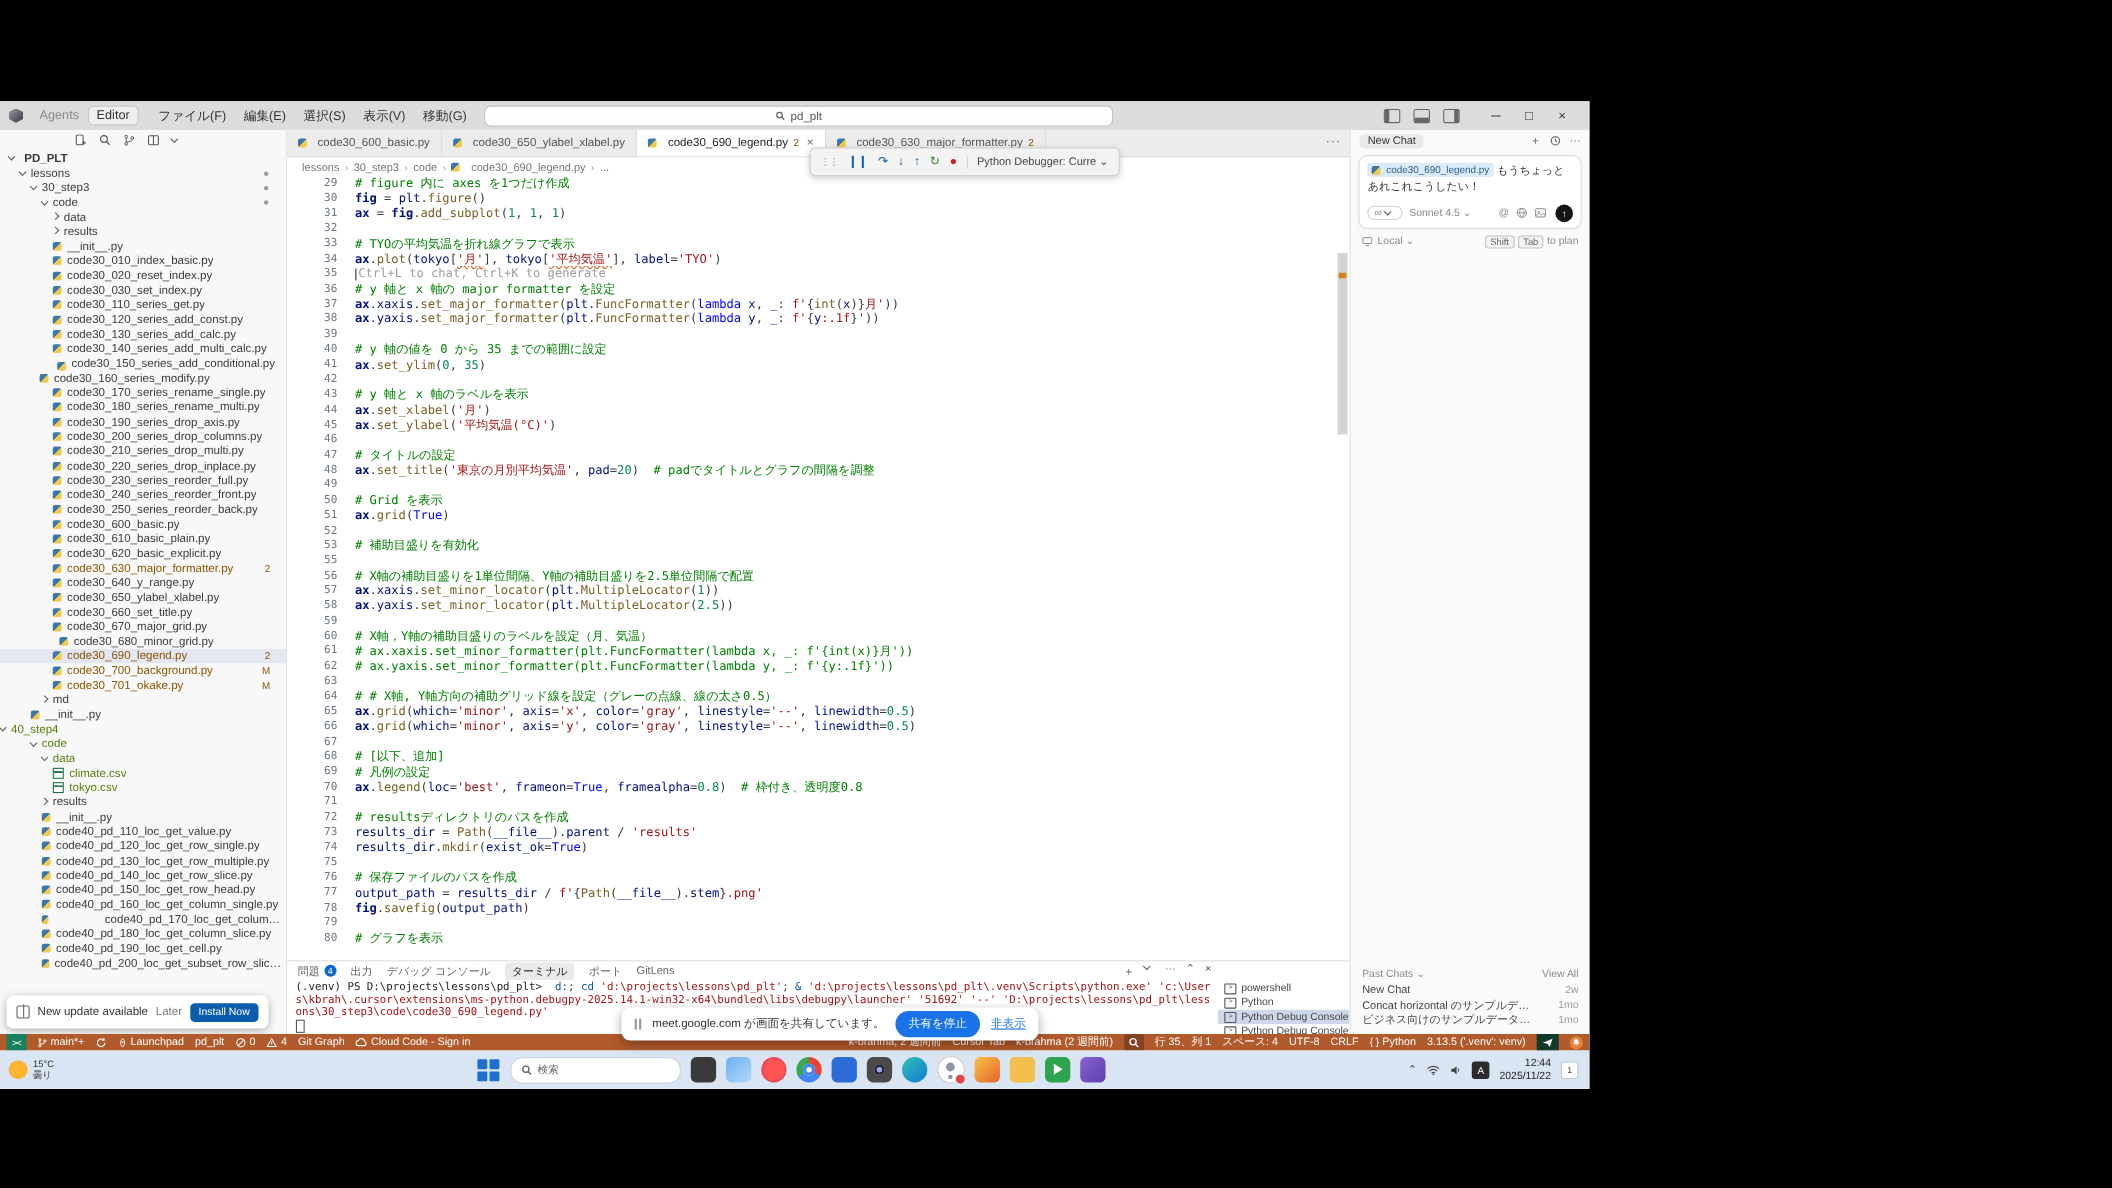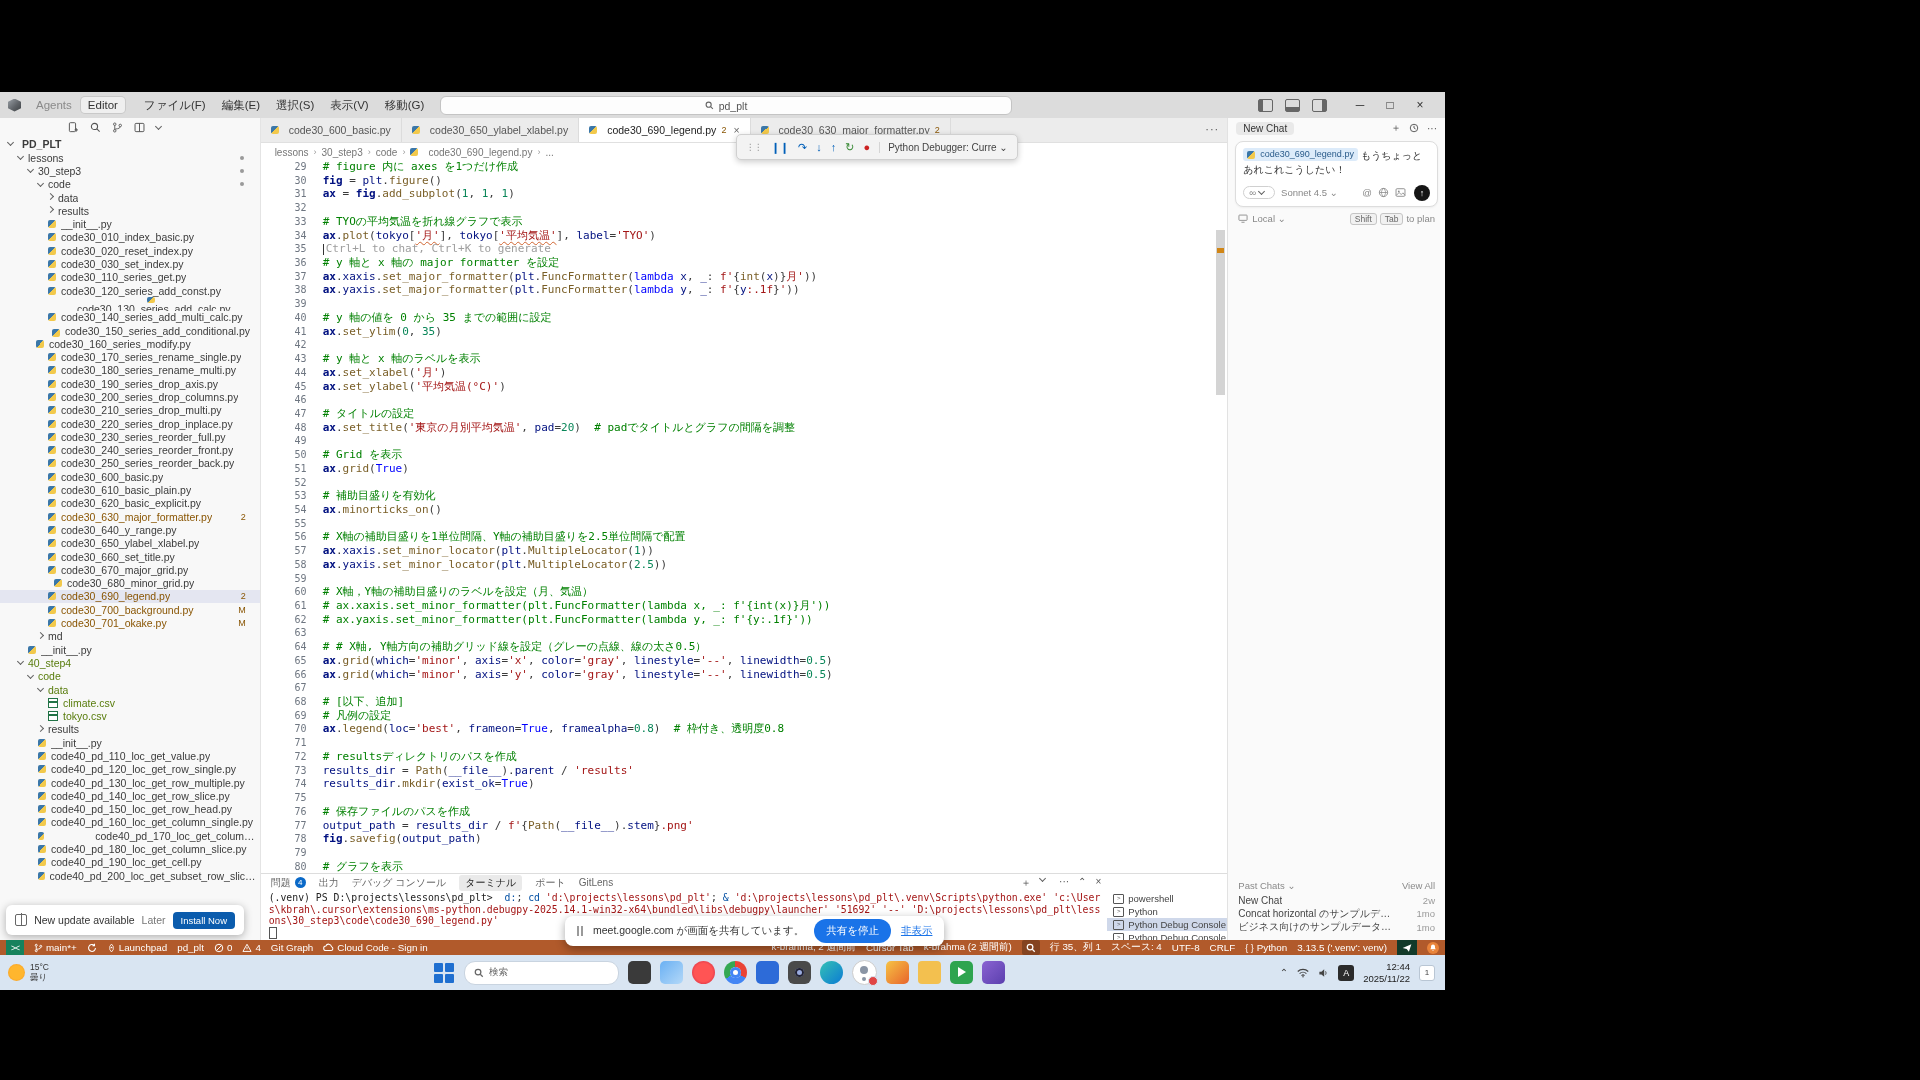--- a/index.html
+++ b/index.html
@@ -292,21 +292,21 @@
               <span class="nm">code30_030_set_index.py</span>
             </div>
             <div class="trow" title="code30_110_series_get.py" style="padding-left: 48px;">
               <span class="pyico"></span>
               <span class="nm">code30_110_series_get.py</span>
             </div>
             <div class="trow" title="code30_120_series_add_const.py" style="padding-left: 48px;">
               <span class="pyico"></span>
               <span class="nm">code30_120_series_add_const.py</span>
             </div>
-            <div class="trow" title="code30_130_series_add_calc.py" style="padding-left: 48px; flex-direction: column;">
+            <div class="trow" title="code30_130_series_add_calc.py" style="padding-left: 48px;">
               <span class="pyico"></span>
               <span class="nm">code30_130_series_add_calc.py</span>
             </div>
             <div class="trow" title="code30_140_series_add_multi_calc.py" style="padding-left: 48px;">
               <span class="pyico"></span>
               <span class="nm">code30_140_series_add_multi_calc.py</span>
             </div>
             <div class="trow" title="code30_150_series_add_conditional.py" style="padding-left: 52px; align-items: flex-end;">
               <span class="pyico"></span>
               <span class="nm">code30_150_series_add_conditional.py</span>
@@ -404,21 +404,21 @@
               <span class="badge2">M</span>
             </div>
             <div class="trow" title="md" style="padding-left: 38px;">
               <span class="chev r"></span>
               <span class="nm">md</span>
             </div>
             <div class="trow" title="__init__.py" style="padding-left: 28px;">
               <span class="pyico"></span>
               <span class="nm">__init__.py</span>
             </div>
-            <div class="trow add" title="40_step4" style="padding-left: 18px;">
+            <div class="trow add" title="40_step4" style="">
               <span class="chev"></span>
               <span class="nm">40_step4</span>
             </div>
             <div class="trow add" title="code" style="padding-left: 28px;">
               <span class="chev"></span>
               <span class="nm">code</span>
             </div>
             <div class="trow add" title="data" style="padding-left: 38px;">
               <span class="chev"></span>
               <span class="nm">data</span>
@@ -553,21 +553,20 @@
               <div class="cl"><span class="ln">44</span><span class="lt"><span class="tk-b">ax</span><span class="tk-d">.</span><span class="tk-f">set_xlabel</span><span class="tk-d">(</span><span class="tk-s">'月'</span><span class="tk-d">)</span></span></div>
               <div class="cl"><span class="ln">45</span><span class="lt"><span class="tk-b">ax</span><span class="tk-d">.</span><span class="tk-f">set_ylabel</span><span class="tk-d">(</span><span class="tk-s">'平均気温(°C)'</span><span class="tk-d">)</span></span></div>
               <div class="cl"><span class="ln">46</span><span class="lt"></span></div>
               <div class="cl"><span class="ln">47</span><span class="lt"><span class="tk-c"># タイトルの設定</span></span></div>
               <div class="cl"><span class="ln">48</span><span class="lt"><span class="tk-b">ax</span><span class="tk-d">.</span><span class="tk-f">set_title</span><span class="tk-d">(</span><span class="tk-s">'東京の月別平均気温'</span><span class="tk-d">, </span><span class="tk-v">pad</span><span class="tk-d">=</span><span class="tk-n">20</span><span class="tk-d">)  </span><span class="tk-c"># padでタイトルとグラフの間隔を調整</span></span></div>
               <div class="cl"><span class="ln">49</span><span class="lt"></span></div>
               <div class="cl"><span class="ln">50</span><span class="lt"><span class="tk-c"># Grid を表示</span></span></div>
               <div class="cl"><span class="ln">51</span><span class="lt"><span class="tk-b">ax</span><span class="tk-d">.</span><span class="tk-f">grid</span><span class="tk-d">(</span><span class="tk-k">True</span><span class="tk-d">)</span></span></div>
               <div class="cl"><span class="ln">52</span><span class="lt"></span></div>
               <div class="cl"><span class="ln">53</span><span class="lt"><span class="tk-c"># 補助目盛りを有効化</span></span></div>
-              <div class="cl"><span class="ln">54</span><span class="lt"><span class="tk-b">ax</span><span class="tk-d">.</span><span class="tk-f">minorticks_on</span><span class="tk-d">()</span></span></div>
               <div class="cl"><span class="ln">55</span><span class="lt"></span></div>
               <div class="cl"><span class="ln">56</span><span class="lt"><span class="tk-c"># X軸の補助目盛りを1単位間隔、Y軸の補助目盛りを2.5単位間隔で配置</span></span></div>
               <div class="cl"><span class="ln">57</span><span class="lt"><span class="tk-b">ax</span><span class="tk-d">.</span><span class="tk-v">xaxis</span><span class="tk-d">.</span><span class="tk-f">set_minor_locator</span><span class="tk-d">(</span><span class="tk-v">plt</span><span class="tk-d">.</span><span class="tk-f">MultipleLocator</span><span class="tk-d">(</span><span class="tk-n">1</span><span class="tk-d">))</span></span></div>
               <div class="cl"><span class="ln">58</span><span class="lt"><span class="tk-b">ax</span><span class="tk-d">.</span><span class="tk-v">yaxis</span><span class="tk-d">.</span><span class="tk-f">set_minor_locator</span><span class="tk-d">(</span><span class="tk-v">plt</span><span class="tk-d">.</span><span class="tk-f">MultipleLocator</span><span class="tk-d">(</span><span class="tk-n">2.5</span><span class="tk-d">))</span></span></div>
               <div class="cl"><span class="ln">59</span><span class="lt"></span></div>
               <div class="cl"><span class="ln">60</span><span class="lt"><span class="tk-c"># X軸，Y軸の補助目盛りのラベルを設定（月、気温）</span></span></div>
               <div class="cl"><span class="ln">61</span><span class="lt"><span class="tk-c"># ax.xaxis.set_minor_formatter(plt.FuncFormatter(lambda x, _: f'{int(x)}月'))</span></span></div>
               <div class="cl"><span class="ln">62</span><span class="lt"><span class="tk-c"># ax.yaxis.set_minor_formatter(plt.FuncFormatter(lambda y, _: f'{y:.1f}'))</span></span></div>
               <div class="cl"><span class="ln">63</span><span class="lt"></span></div>
               <div class="cl"><span class="ln">64</span><span class="lt"><span class="tk-c"># # X軸, Y軸方向の補助グリッド線を設定（グレーの点線、線の太さ0.5）</span></span></div>

